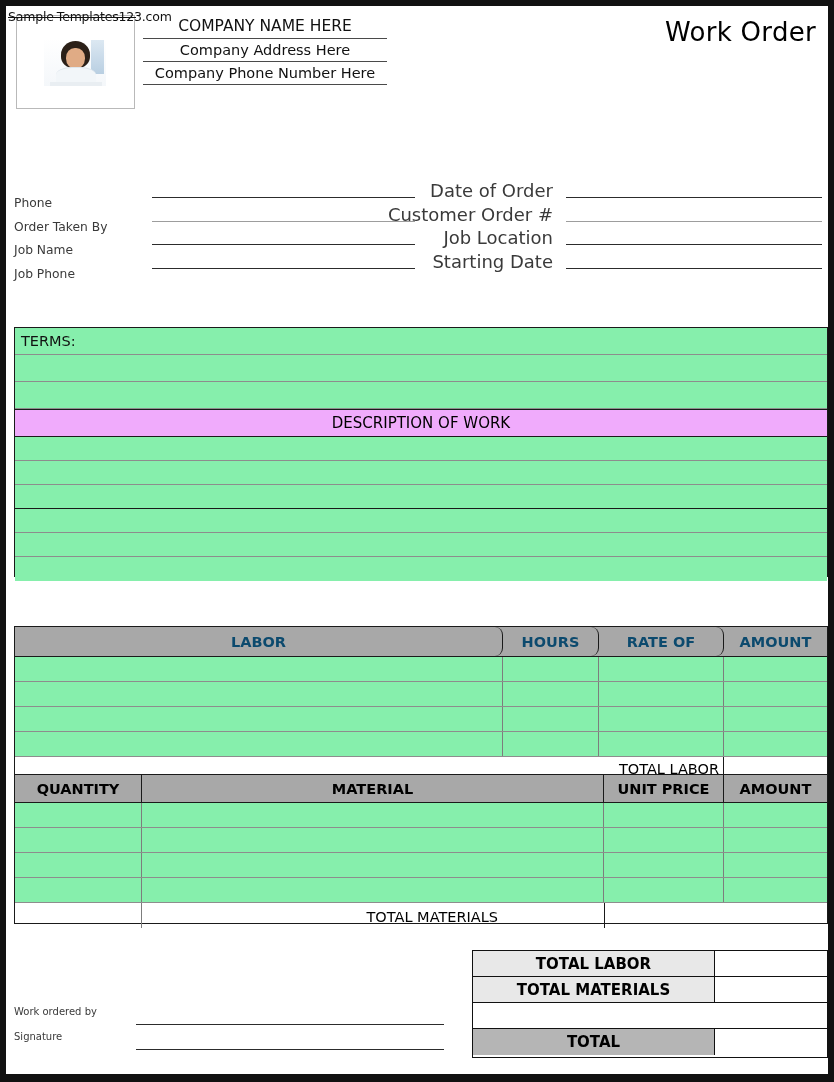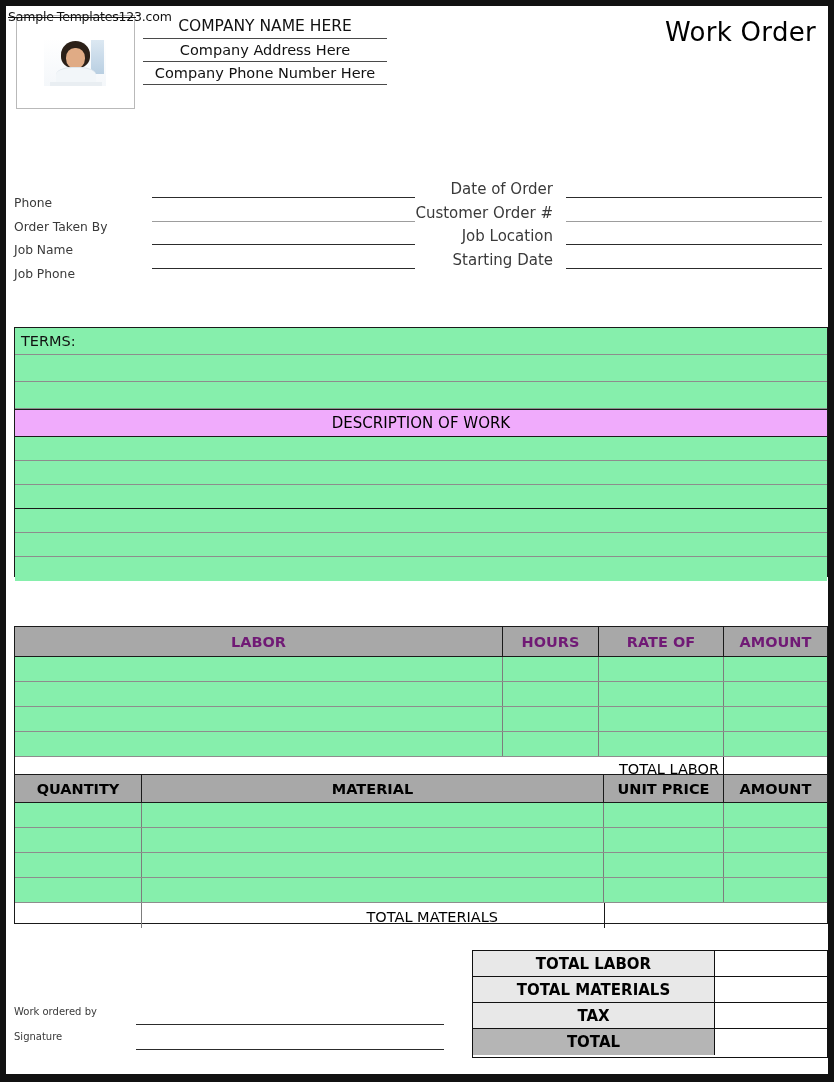--- a/index.html
+++ b/index.html
@@ -141,21 +141,21 @@
     position: absolute;
     left: 146px; top: 17px;
     width: 263px;
     height: 1.2px;
     background: #2c2c2c;
   }
   .fl-line.faint { background: #9d9d9d; }
   .fr-label {
     position: absolute;
     right: 275px; top: 0px;
-    font-size: 15px;
+    font-size: 18px;
     color: #3a3a3a;
     white-space: nowrap;
   }
   .fr-line {
     position: absolute;
     left: 560px; top: 17px;
     width: 256px;
     height: 1.2px;
     background: #2c2c2c;
   }
@@ -200,23 +200,24 @@
   
   #labor-blk { left: 8px; top: 620px; width: 814px; height: 153px; }
   .lt-row { display: flex; height: 25px; }
   .lt-c1 { flex: 0 0 488px; border-right: 1.3px solid #7d7d7d; }
   .lt-c2 { flex: 0 0 96px; border-right: 1.3px solid #7d7d7d; }
   .lt-c3 { flex: 0 0 125px; border-right: 1.3px solid #7d7d7d; }
   .lt-c4 { flex: 1 1 auto; }
   .lt-head { height: 30px; background: #a8a8a8; border-bottom: 1.6px solid #1a1a1a; }
   .lt-head > div {
     display: flex; align-items: center; justify-content: center;
-    font-weight: bold; font-size: 14.5px; color: #701a75;
+    font-weight: bold; font-size: 14.5px; color: #0c4a6e;
     border-right-color: #1a1a1a !important;
     border-right-width: 1.6px !important;
+    border-radius: 8px;
   }
   .lt-head > .lt-c4 { border-right: none !important; }
   .lt-total-row { height: 24px; border-bottom: none; }
   .lt-total-row .lt-c3 {
     display: flex; align-items: center; justify-content: flex-end;
     padding-right: 4px;
     font-size: 14.5px; color: #000;
     border-right: 1.3px solid #1a1a1a;
   }
 
@@ -444,21 +445,20 @@
     <div class="blk" id="totals-blk">
       <div class="tot-row">
         <div class="tot-label">TOTAL LABOR</div>
         <div class="tot-val"></div>
       </div>
       <div class="tot-row">
         <div class="tot-label">TOTAL MATERIALS</div>
         <div class="tot-val"></div>
       </div>
       <div class="tot-row">
-        <div class="tot-label">TAX</div>
         <div class="tot-val"></div>
       </div>
       <div class="tot-row last">
         <div class="tot-label dark">TOTAL</div>
         <div class="tot-val"></div>
       </div>
     </div>
 
     <div id="sig">
       <div class="sig-row">

